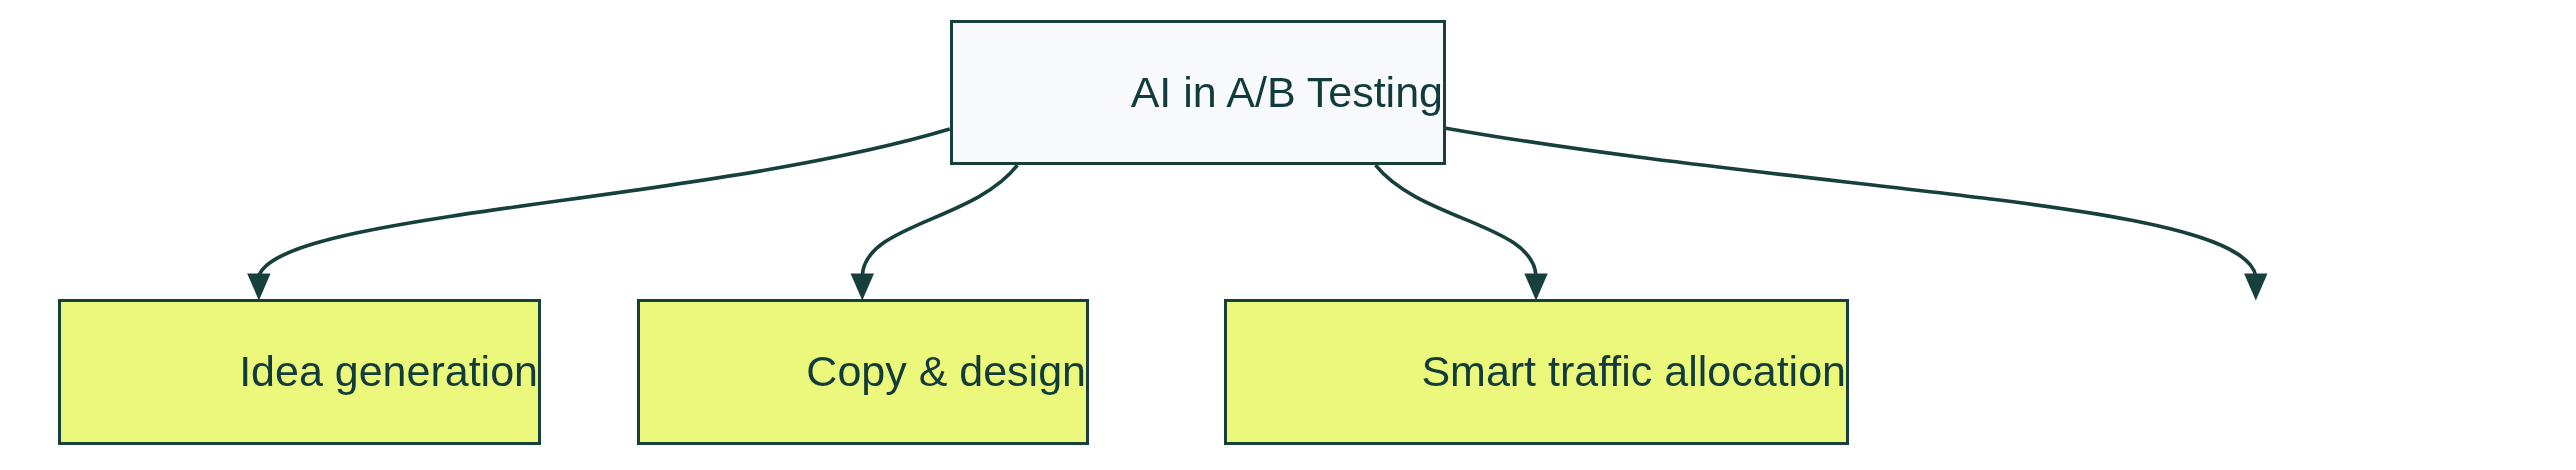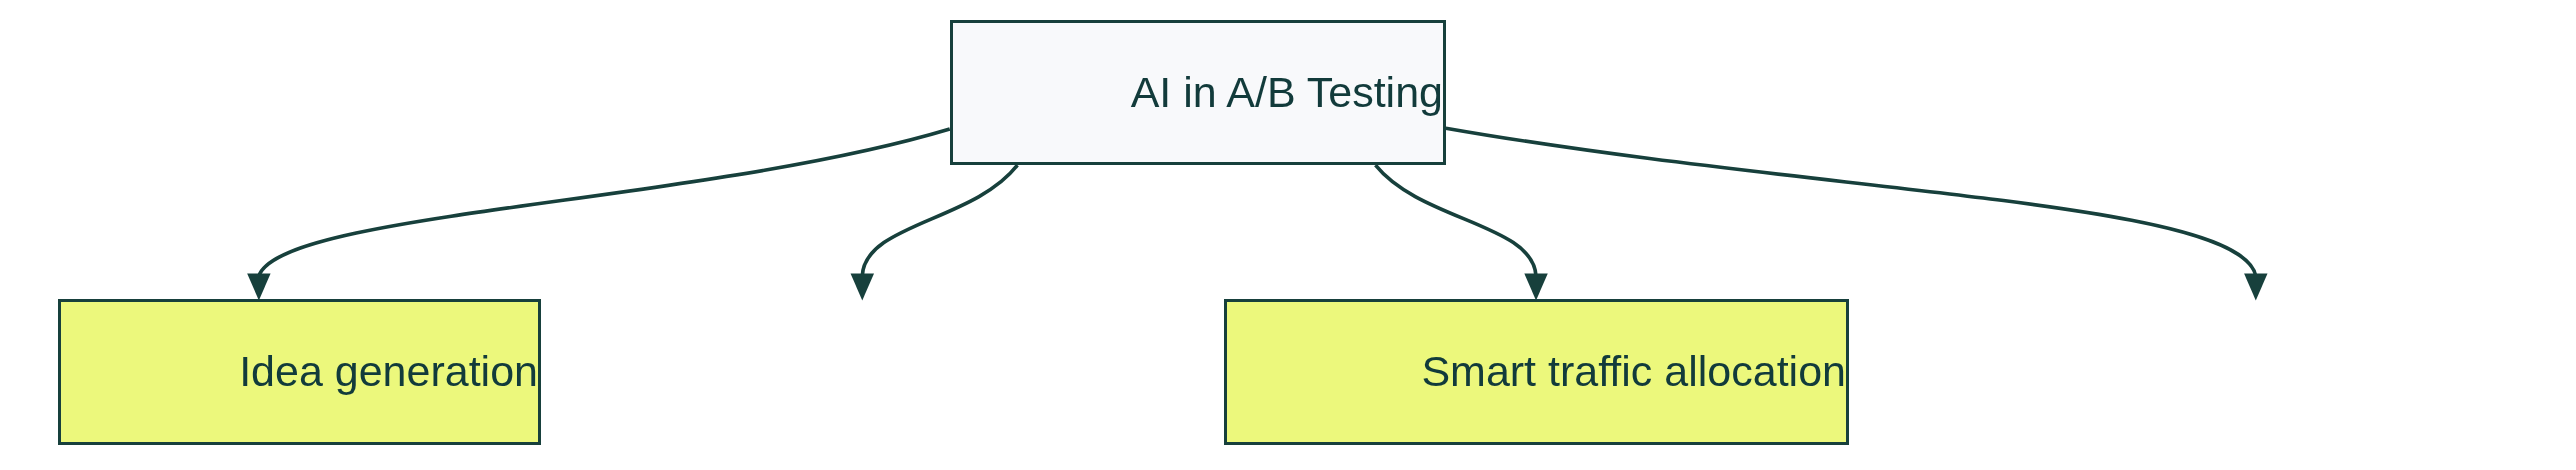--- a/index.html
+++ b/index.html
@@ -81,20 +81,23 @@
   </svg>
 
   <div class="node root" style="left:950px; top:20px; width:496px; height:145px;">
     <span>AI in A/B Testing</span>
   </div>
 
   <div class="node child" style="left:18px; top:299px; width:483px; height:146px;margin-left:40px;">
     <span>Idea generation</span>
   </div>
 
+  <div class="node child" style="left:637px; top:299px; width:452px; height:146px;">
+    <span>Copy &amp; design</span>
+  </div>
 
   <div class="node child" style="left:1224px; top:299px; width:625px; height:146px;">
     <span>Smart traffic allocation</span>
   </div>
 
 
 </div>
 
 
 </body></html>

